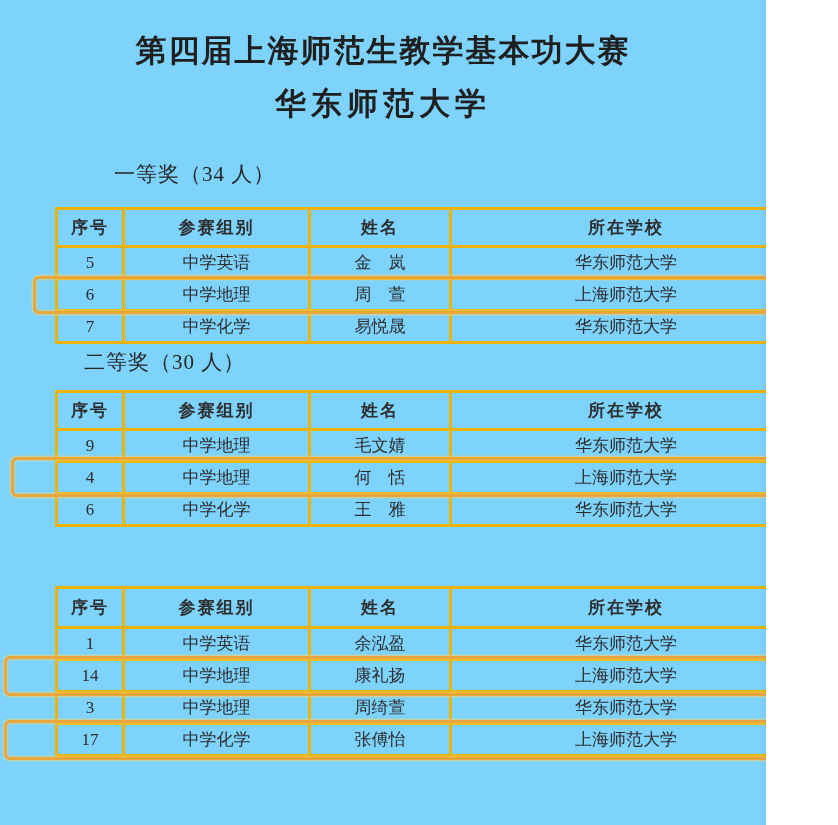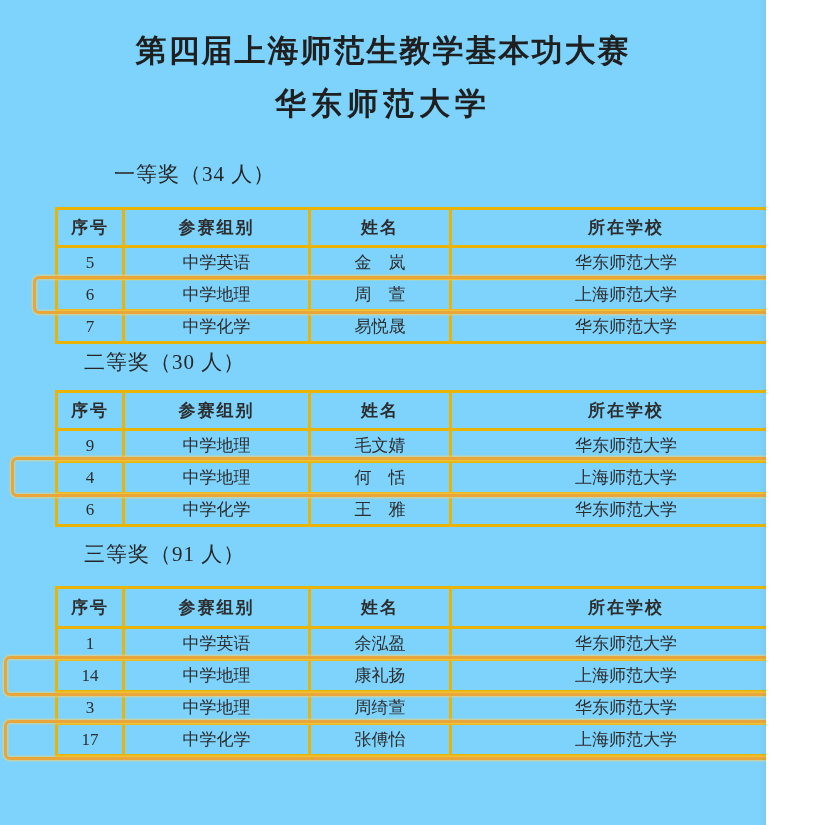--- a/index.html
+++ b/index.html
@@ -176,21 +176,20 @@
       </tr>
       <tr>
         <td>6</td>
         <td>中学化学</td>
         <td>王　雅</td>
         <td>华东师范大学</td>
       </tr>
     </tbody>
   </table>
 
-  <div class="section-heading" id="heading-3">三等奖（91 人）</div>
 
   <table class="awards" id="table-3">
     <colgroup>
         <col class="c-no">
         <col class="c-group">
         <col class="c-name">
         <col class="c-school">
       </colgroup>
     <thead>
       <tr>

